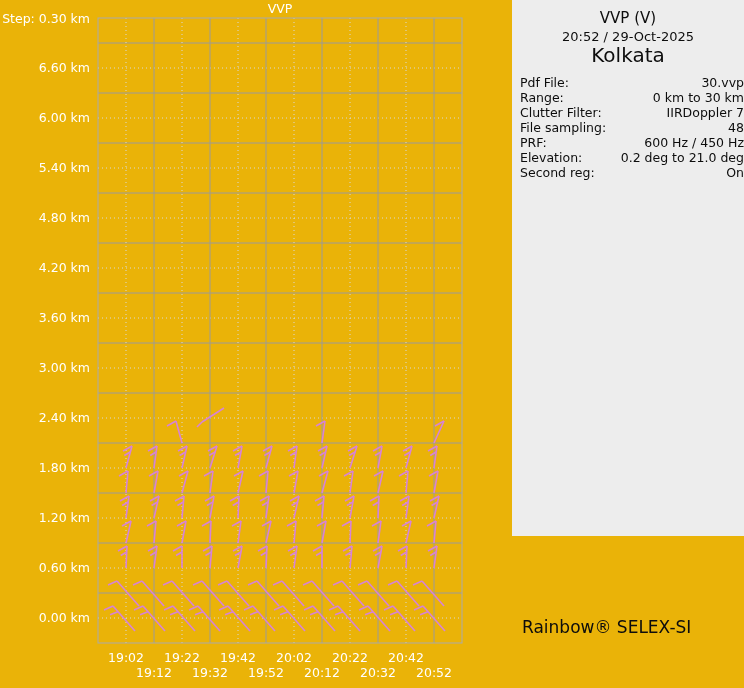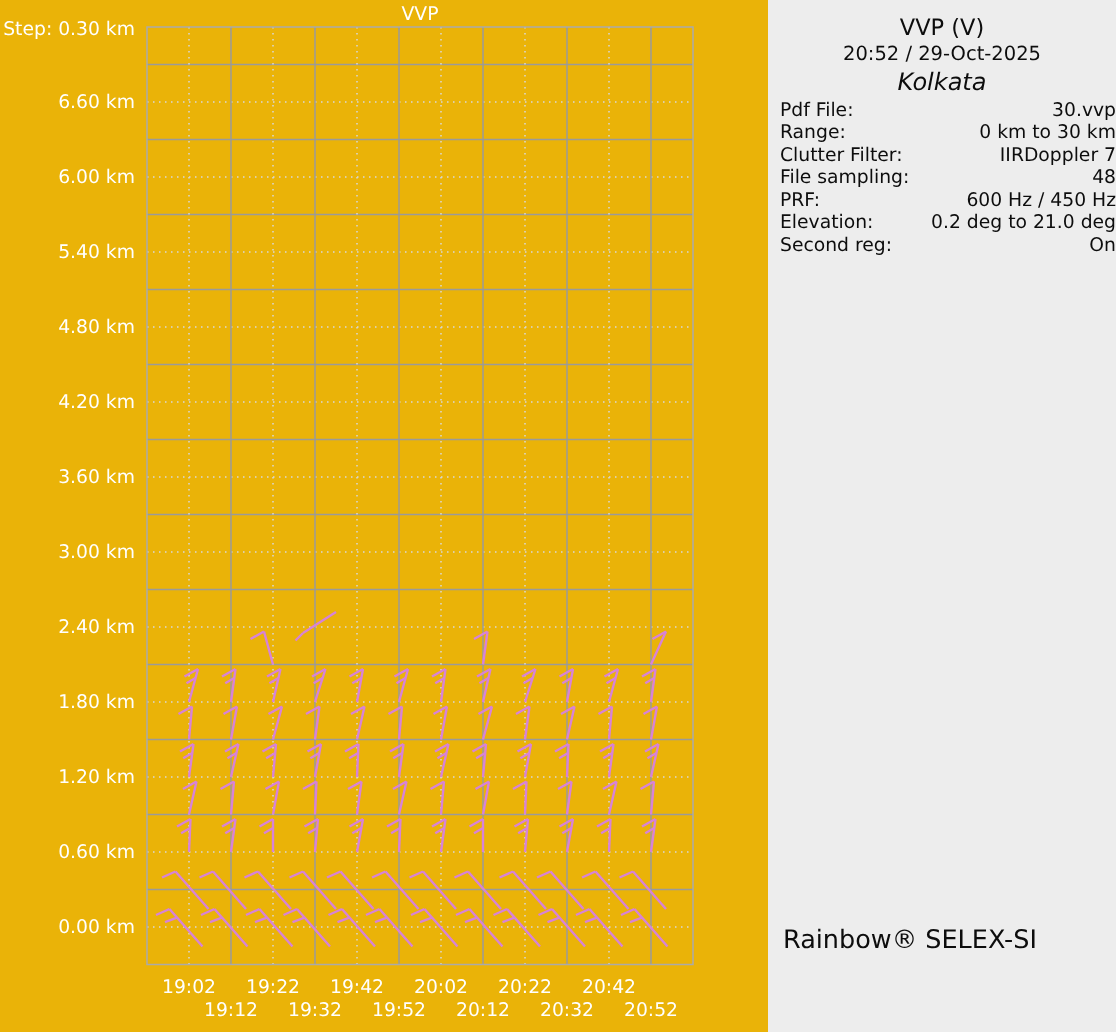--- a/index.html
+++ b/index.html
@@ -1,24 +1,24 @@
 <!DOCTYPE html>
 <html><head>
 <meta charset="utf-8">
 <style>
   html,body{margin:0;padding:0;background:#000;}
   body{width:744px;height:688px;overflow:hidden;font-family:"DejaVu Sans",sans-serif;}
   .screen{position:relative;width:744px;height:688px;background:#eab308;}
   .plot-svg{position:absolute;left:0;top:0;}
-  .panel{position:absolute;left:512px;top:0;width:232px;height:688px;background:#ededed;color:#0d0d0d;}
+  .panel{position:absolute;left:512px;top:0;width:232px;height:536px;background:#ededed;color:#0d0d0d;}
   .panel-head{margin-top:9px;text-align:center;line-height:18.5px;}
   .panel-title{font-size:15px;}
   .panel-datetime{font-size:13px;}
-  .panel-site{font-size:16px;font-style:italic;}
-  .meta{padding-left:8px;font-size:12.5px;}
+  .panel-site{font-size:20px;}
+  .meta{margin-top:10px;padding-left:8px;font-size:12.5px;}
   .meta-row{display:flex;line-height:15px;}
   .meta-label{width:95px;flex:0 0 95px;}
   .meta-value{flex:1;text-align:right;}
   .footer{position:absolute;left:10px;top:617px;font-size:17px;}
 </style>
 </head>
 <body>
 
 <div class="screen">
 

